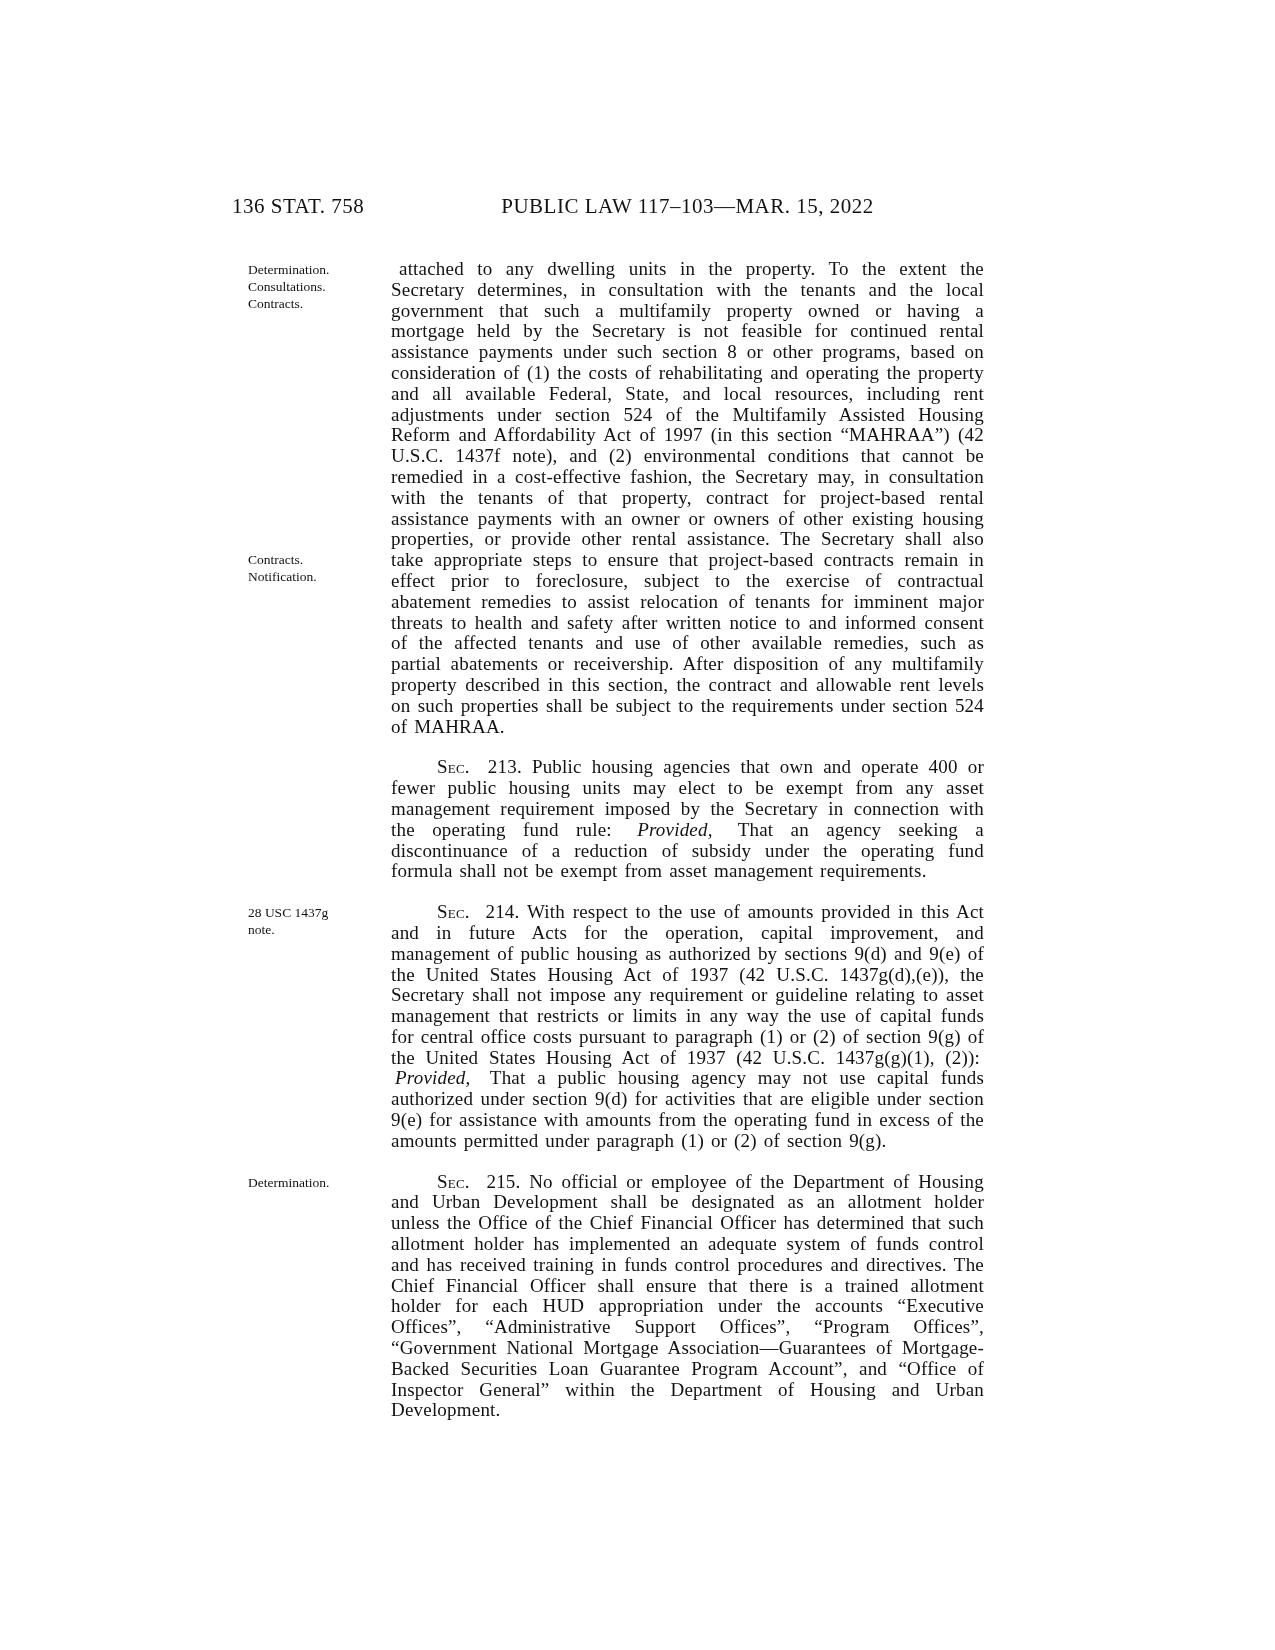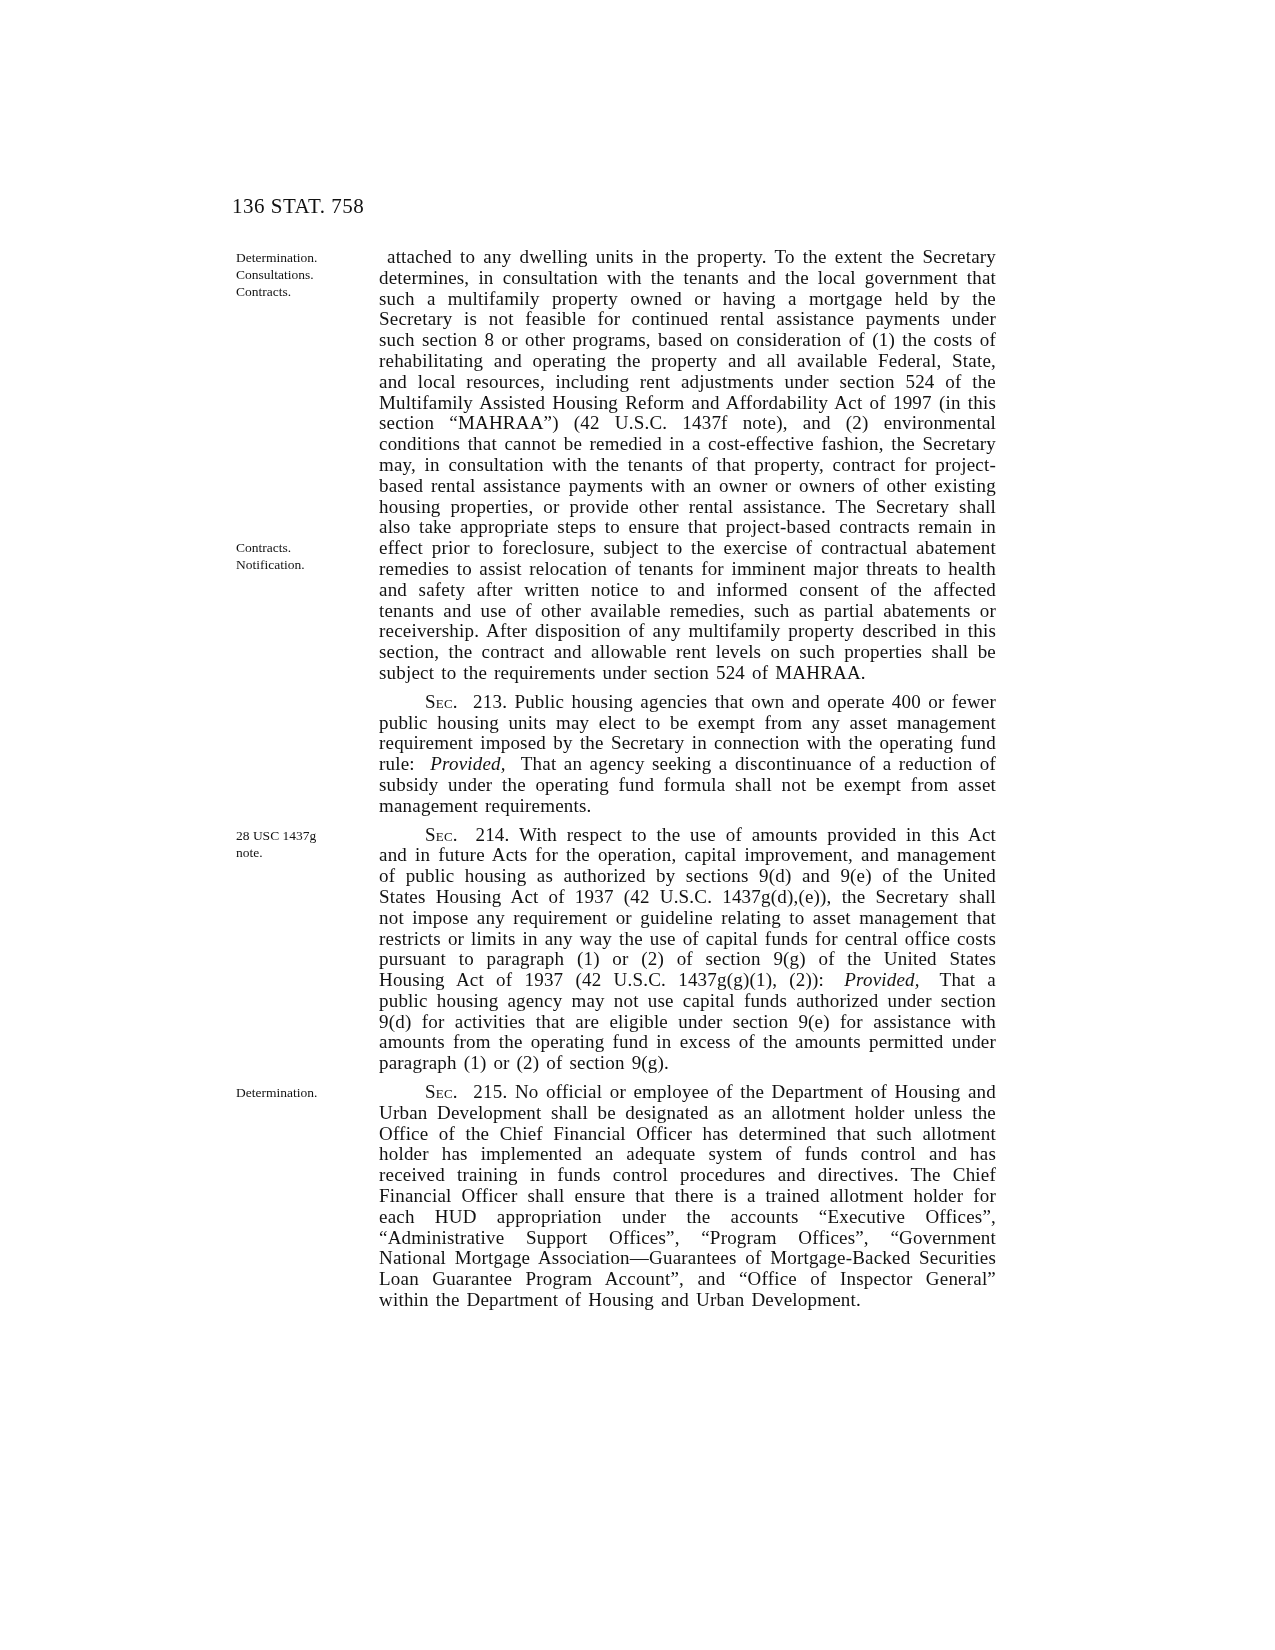--- a/index.html
+++ b/index.html
@@ -41,21 +41,21 @@
     left: 363px;
     width: 633px;
     font-size: 19px;
     line-height: 20.8px;
     text-align: justify;
     word-spacing: 2px;
     letter-spacing: 0.2px;
   }
   .para {
     position: relative;
-    margin: 0;
+    margin: 12px;
     font-family: Liberation Serif, serif;
   }
   .para.indent { text-indent: 38px; }
   .note {
     position: absolute;
     left: -143px;
     width: 130px;
     top: 2px;
     font-size: 13.5px;
     line-height: 17px;
@@ -69,20 +69,21 @@
   .run-italic { font-style: italic; }
   .run-smallcaps { font-variant: small-caps; }
 </style>
 </head>
 <body>
 
 <div class="page">
 
   <div class="header-stat">136 STAT. 758</div>
 
+  <div class="header-title">PUBLIC LAW 117–103—MAR. 15, 2022</div>
 
   <div class="body-col">
 
     <p class="para">
       <span class="note">Determination.
 Consultations.
 Contracts.</span>
       <span class="note note-mid">Contracts.
 Notification.</span>
       <span class="runs"><span class="run-normal">attached to any dwelling units in the property. To the extent the Secretary determines, in consultation with the tenants and the local government that such a multifamily property owned or having a mortgage held by the Secretary is not feasible for continued rental assistance payments under such section 8 or other programs, based on consideration of (1) the costs of rehabilitating and operating the property and all available Federal, State, and local resources, including rent adjustments under section 524 of the Multifamily Assisted Housing Reform and Affordability Act of 1997 (in this section “MAHRAA”) (42 U.S.C. 1437f note), and (2) environmental conditions that cannot be remedied in a cost-effective fashion, the Secretary may, in consultation with the tenants of that property, contract for project-based rental assistance payments with an owner or owners of other existing housing properties, or provide other rental assistance. The Secretary shall also take appropriate steps to ensure that project-based contracts remain in effect prior to foreclosure, subject to the exercise of contractual abatement remedies to assist relocation of tenants for imminent major threats to health and safety after written notice to and informed consent of the affected tenants and use of other available remedies, such as partial abatements or receivership. After disposition of any multifamily property described in this section, the contract and allowable rent levels on such properties shall be subject to the requirements under section 524 of MAHRAA.</span></span>

